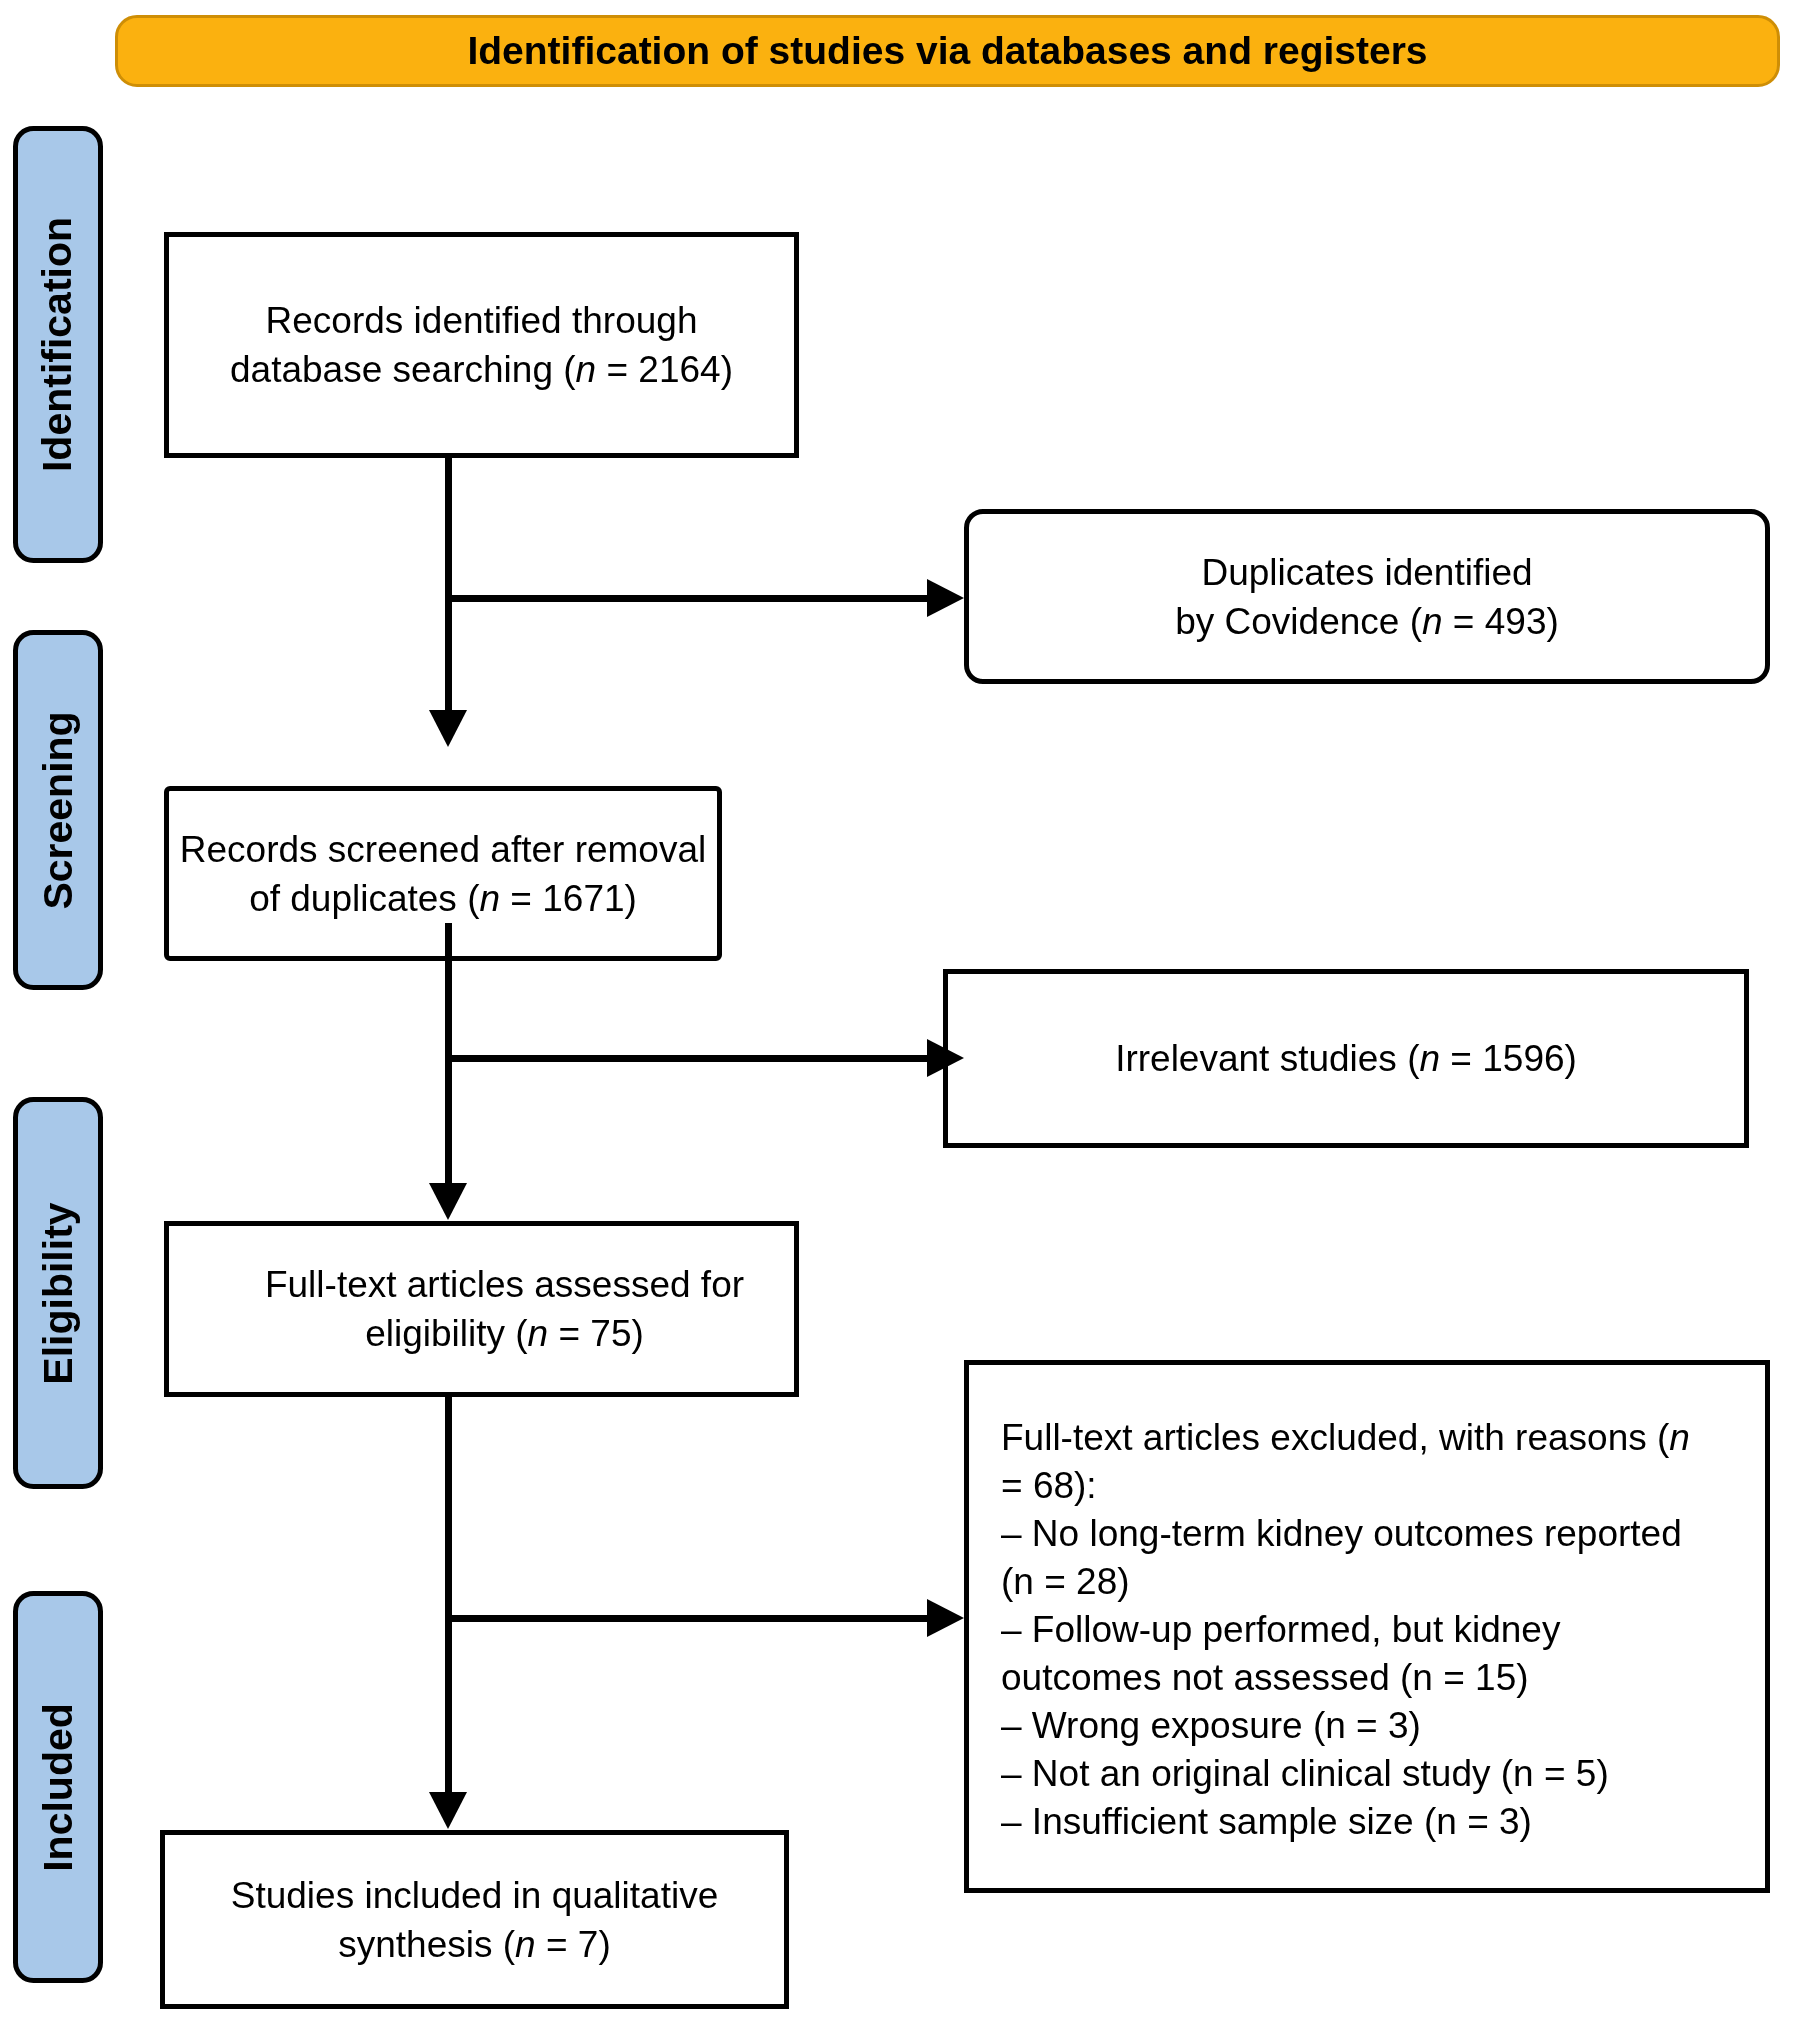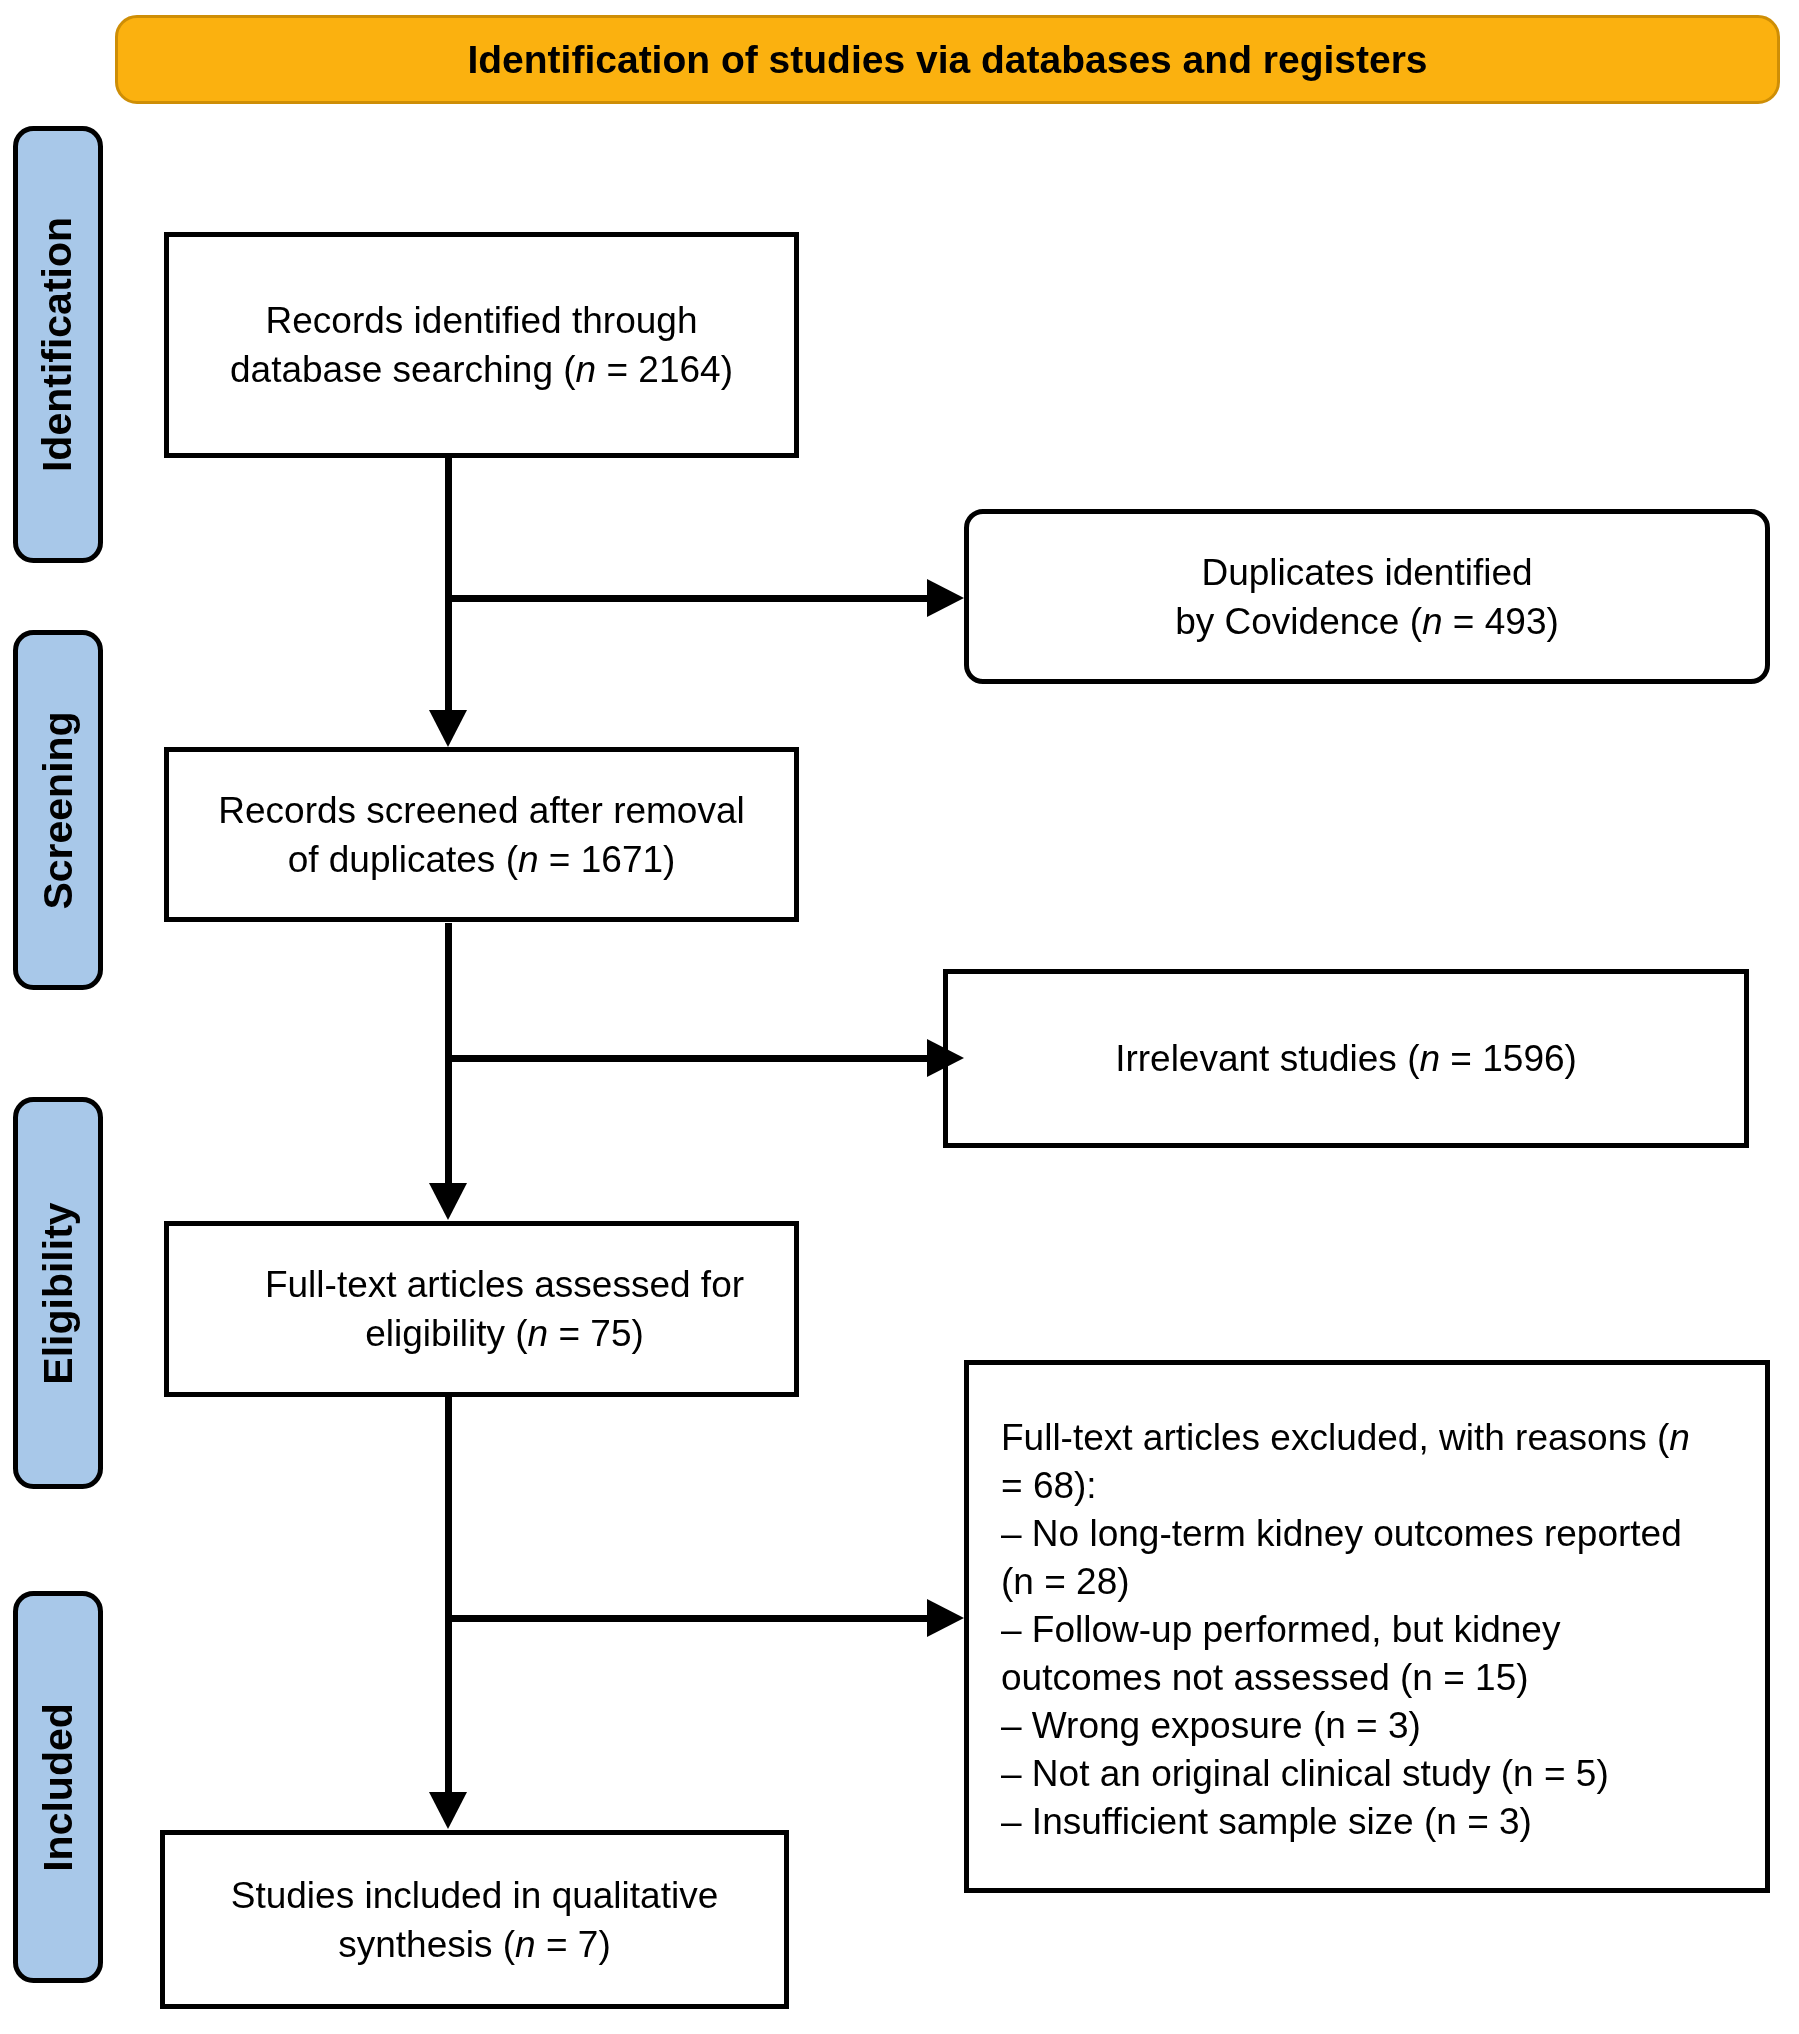--- a/index.html
+++ b/index.html
@@ -1,21 +1,21 @@
 <!DOCTYPE html>
 <html style="font-size:13.6px"><head>
 <meta charset="utf-8">
 <style>
   html,body{margin:0;padding:0;background:#ffffff;}
   #canvas{
     position:relative;width:1799px;height:2034px;background:#ffffff;
     font-family:"Liberation Sans", sans-serif;color:#000;
   }
   .banner{
-    position:absolute;left:115px;top:15.3px;width:1665px;height:89px;
+    position:absolute;left:115px;top:15.3px;width:1665px;height:72px;
     box-sizing:border-box;border:3.4px solid #CE8E06;border-radius:22px;
     background:#FBB10F;display:flex;align-items:center;justify-content:center;
     font-size:39px;font-weight:bold;
   }
   .stage{
     position:absolute;left:12.8px;width:90px;box-sizing:border-box;
     border:5.1px solid #000;border-radius:20.4px;background:#A8C8E9;
     display:flex;align-items:center;justify-content:center;
   }
   .stage span{
@@ -65,21 +65,21 @@
   </div>
   <div class="stage" style="top:1591px;height:392px;">
     <span>Included</span>
   </div>
 
   <div class="flowbox" style="left:164px;top:232px;width:635px;height:226px;">
     <div>Records identified through</div>
     <div>database searching (<i>n</i> = 2164)</div>
   </div>
 
-  <div class="flowbox" style="left:164px;top:747px;width:635px;height:175px;">
+  <div class="flowbox" style="left:164px;top:786px;width:558px;height:175px;border-radius:6px;">
     <div>Records screened after removal</div>
     <div>of duplicates (<i>n</i> = 1671)</div>
   </div>
 
   <div class="flowbox" style="left:164px;top:1221px;width:635px;height:176px;padding-left:46px;">
     <div>Full-text articles assessed for</div>
     <div>eligibility (<i>n</i> = 75)</div>
   </div>
 
   <div class="flowbox" style="left:160px;top:1830px;width:629px;height:179px;">

